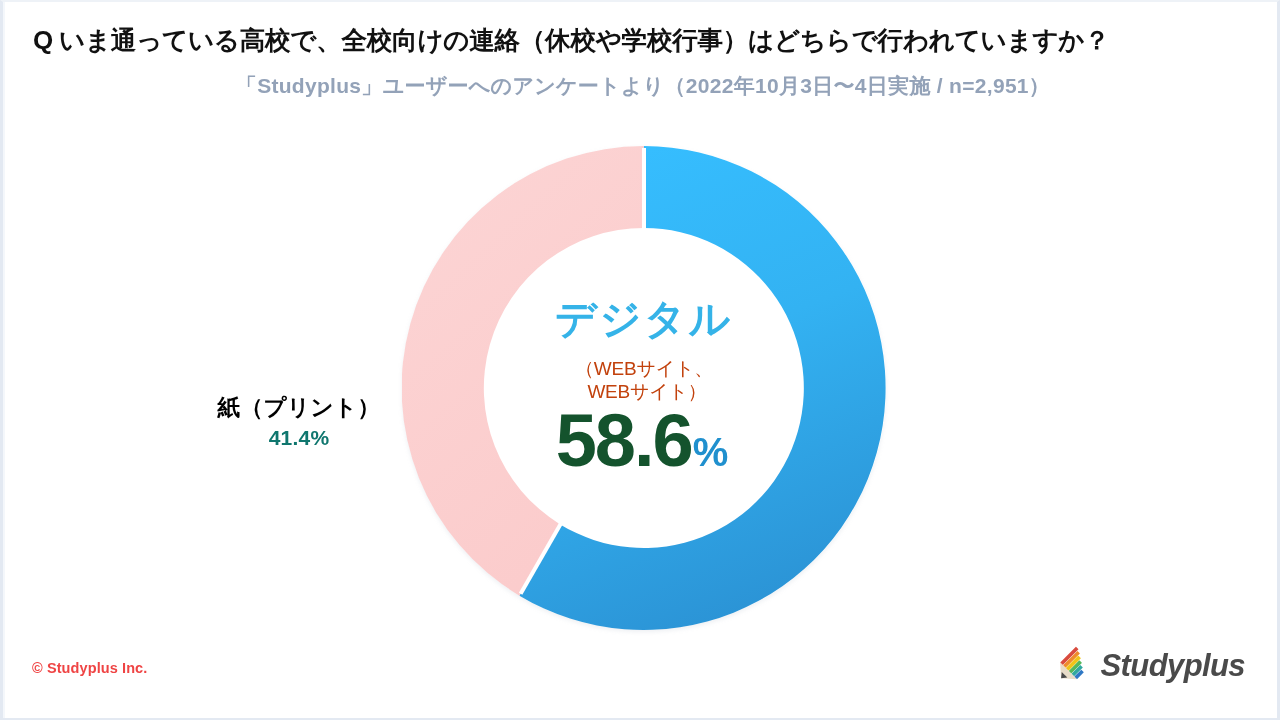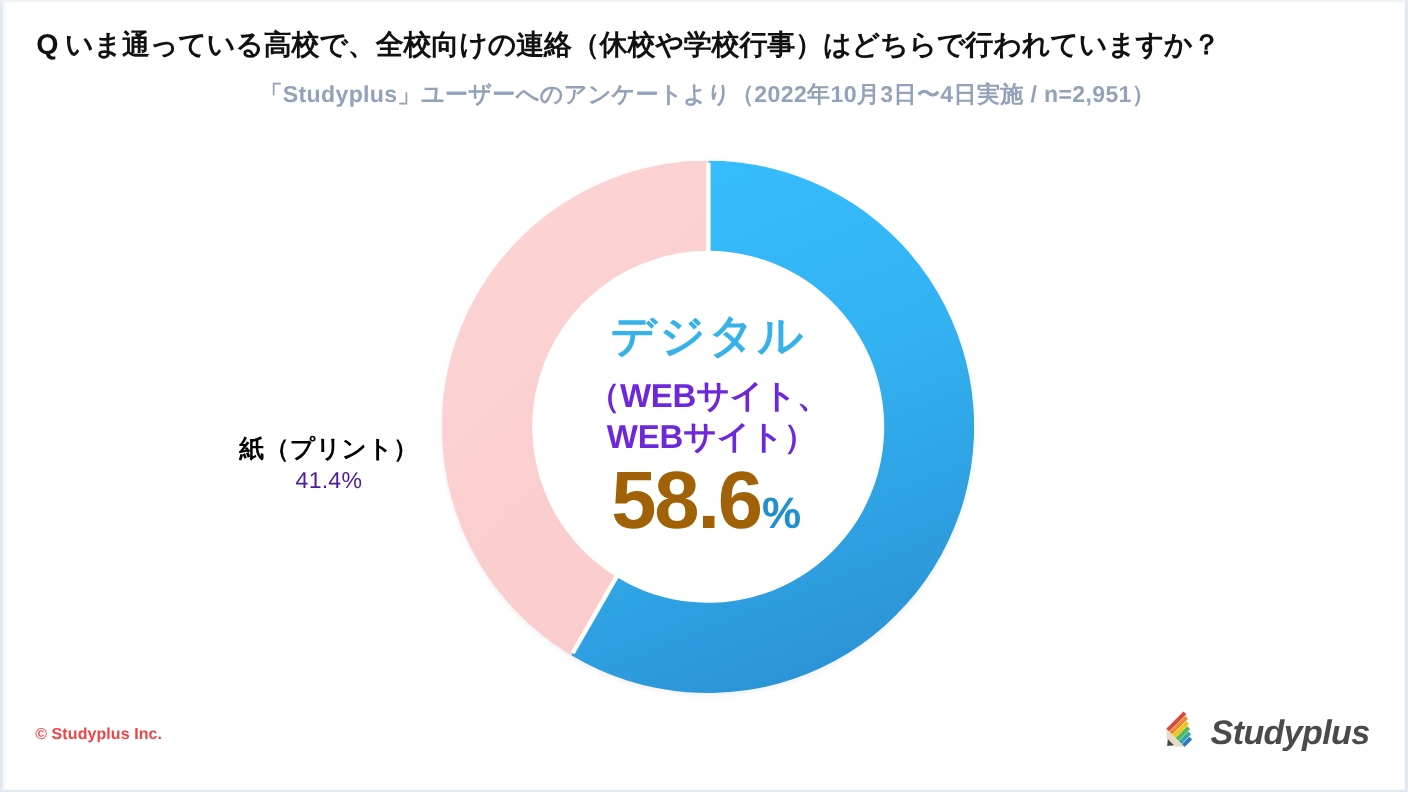--- a/index.html
+++ b/index.html
@@ -110,42 +110,42 @@
   .ct-main {
     font-size: 41px;
     font-weight: bold;
     color: #35b3e8;
     letter-spacing: 2.5px;
     line-height: 1.05;
     margin-bottom: 16px;
     white-space: nowrap;
   }
   .ct-sub {
-    font-size: 30px;
-    font-weight: bold;
-    color: #6d28d9;
+    font-size: 19px;
+    font-weight: normal;
+    color: #c2410c;
     line-height: 1.22;
     letter-spacing: -0.2px;
     white-space: nowrap;
     text-align: center;
   }
   .ct-sub-2 {
     margin-left: 6px;
   }
   .ct-value-row {
     display: flex;
     align-items: baseline;
     justify-content: center;
     margin-top: 1px;
     margin-left: -4px;
   }
   .ct-value {
     font-size: 74px;
     font-weight: bold;
-    color: #a16207;
+    color: #14532d;
     line-height: 1;
     letter-spacing: -2px;
   }
   .ct-pct {
     font-size: 40px;
     font-weight: bold;
     color: #2090ce;
     line-height: 1;
     margin-left: 1px;
   }
@@ -164,22 +164,22 @@
     display: block;
     font-size: 22.5px;
     font-weight: bold;
     color: #000000;
     letter-spacing: 0.5px;
     white-space: nowrap;
   }
   .paper-label .pl-value {
     display: block;
     font-size: 21px;
-    font-weight: normal;
-    color: #4c1d95;
+    font-weight: bold;
+    color: #0f766e;
     letter-spacing: 0.2px;
     margin-top: 2px;
   }
 
   
   .footer {
     position: absolute;
     left: 0;
     bottom: 0;
     width: 1280px;

